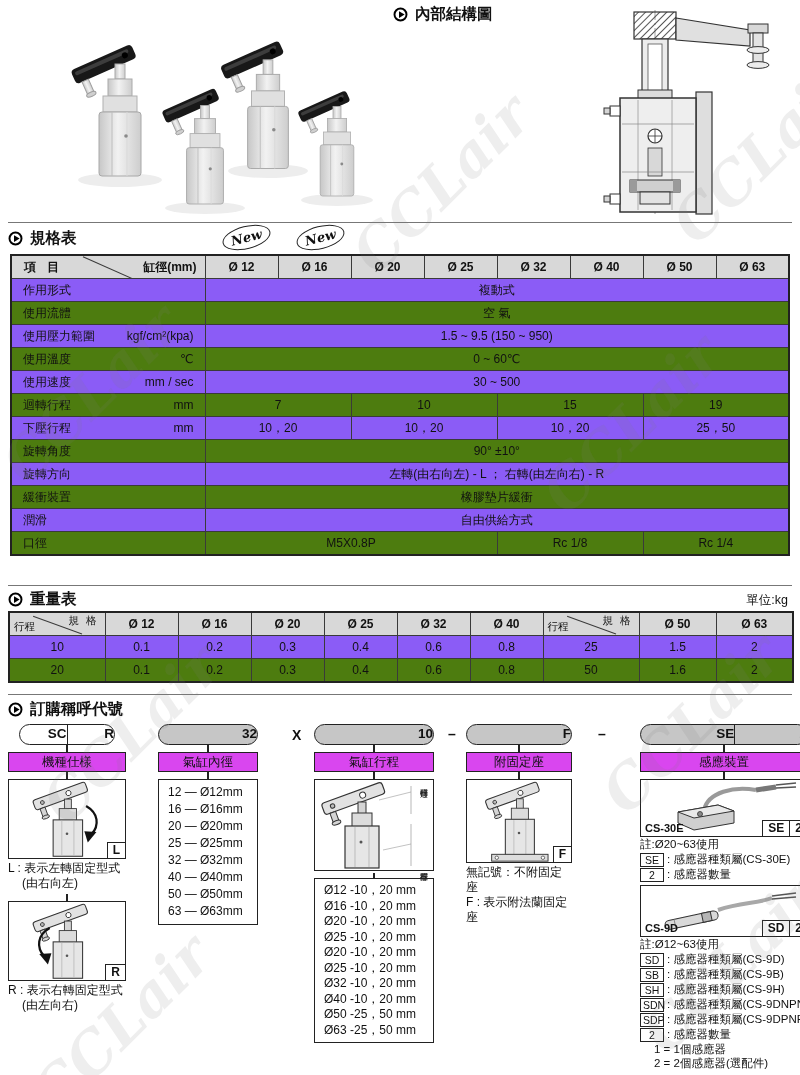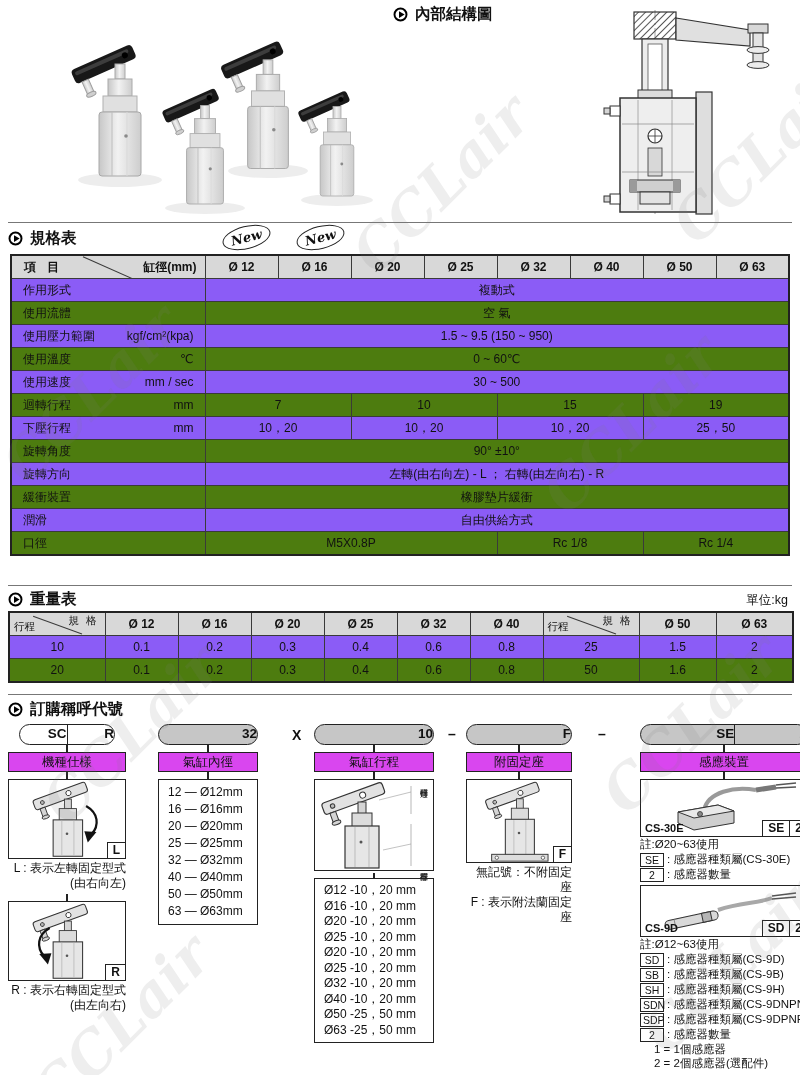--- a/index.html
+++ b/index.html
@@ -40,21 +40,21 @@
   .pill span{flex:1;text-align:right;line-height:18px;}
   .pill span + span{border-left:1.6px solid #222;}
   .vline{width:1.2px;background:#222;height:7px;}
   .label-box{width:100%;box-sizing:border-box;height:20px;background:#d946ef;border:1px solid #222;
         text-align:center;font-size:12.5px;line-height:18px;}
   .img-box{width:100%;box-sizing:border-box;border:1px solid #222;background:#fff;position:relative;}
   .corner-tag{position:absolute;right:-1px;bottom:-1px;border:1px solid #222;background:#fff;
         font-weight:bold;font-size:12px;line-height:15px;display:flex;}
   .corner-tag span{padding:0 5px;}
   .corner-tag span + span{border-left:1px solid #222;}
-  .caption{width:100%;font-size:12px;line-height:15px;text-align:right;margin-top:2px;}
+  .caption{width:100%;font-size:12px;line-height:15px;text-align:left;margin-top:2px;}
   .caption .ind{padding-left:14px;}
   .list-box{width:100%;box-sizing:border-box;border:1px solid #222;background:#fff;
         font-size:12px;padding:4px 2px 4px 9px;text-align:left;}
   .list-box div{line-height:17px;white-space:nowrap;}
   .list-box.tight div{line-height:15.5px;}
   .sensor-cap{width:100%;font-size:11.5px;line-height:15px;text-align:left;}
   .sensor-cap .note{line-height:15px;}
   .sline{display:flex;align-items:center;gap:3px;line-height:15px;white-space:nowrap;}
   .code-box{display:inline-block;border:1px solid #222;min-width:24px;text-align:center;
         font-size:10.5px;line-height:12px;padding:0 2px;box-sizing:border-box;}

